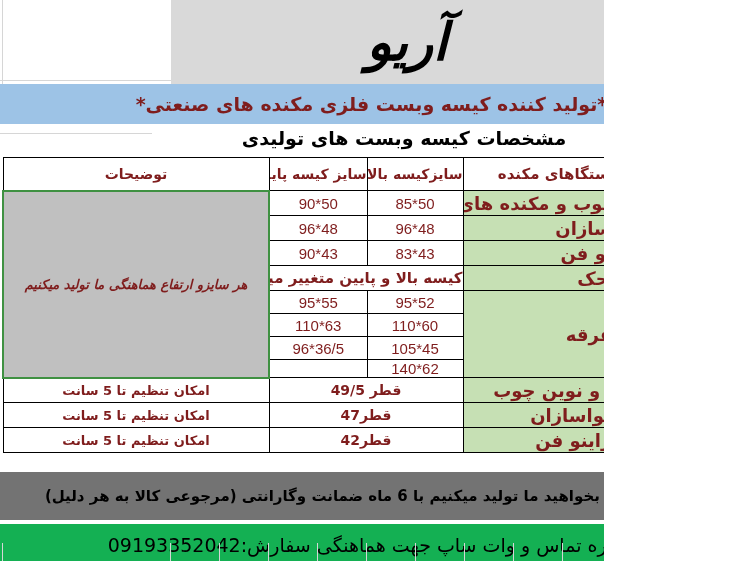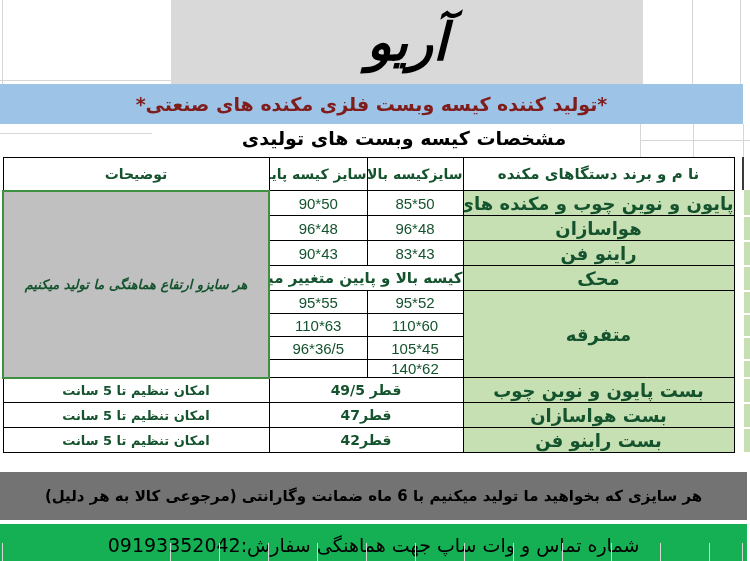--- a/index.html
+++ b/index.html
@@ -1,17 +1,17 @@
 <!DOCTYPE html>
 <html lang="fa"><head>
 <meta charset="utf-8">
 <style>
   html,body{margin:0;padding:0;background:#fff;}
   #screen{
-    position:relative;width:750px;height:561px;background:#ffffff;
+    position:relative;width:604px;height:561px;background:#ffffff;
     overflow:hidden;font-family:"DejaVu Sans",sans-serif;direction:rtl;
   }
   
   .gl-v{position:absolute;width:1px;background:#d6d6d6;}
   .gl-h{position:absolute;height:1px;background:#d6d6d6;}
 
   
   .title-block{
     position:absolute;left:171px;top:0;width:472px;height:84px;
     background:#d9d9d9;display:flex;align-items:center;justify-content:center;
@@ -33,21 +33,21 @@
     font-size:19px;font-weight:bold;color:#000;white-space:nowrap;
   }
 
   
   .main-table{
     position:absolute;left:2px;top:157px;width:731px;
     border-collapse:collapse;table-layout:fixed;direction:rtl;
   }
   .main-table td{
     border:1px solid #000;text-align:center;vertical-align:middle;
-    overflow:hidden;white-space:nowrap;padding:0;color:#14532d;
+    overflow:hidden;white-space:nowrap;padding:0;color:#7f1d1d;
   }
   tr.hdr{height:33px;}
   tr.r25{height:25px;}
   tr.r23{height:23px;}
   tr.r18{height:18px;}
   .hdr td{font-weight:bold;font-size:14px;background:#fff;}
   .hdr .hdr-name{font-size:15px;}
   .name-cell{background:#c6e0b4;font-weight:bold;font-size:18px;}
   .size-cell{font-family:"Liberation Sans",sans-serif;font-size:15px;background:#fff;}
   .merged-note{font-weight:bold;font-size:15px;background:#fff;}

